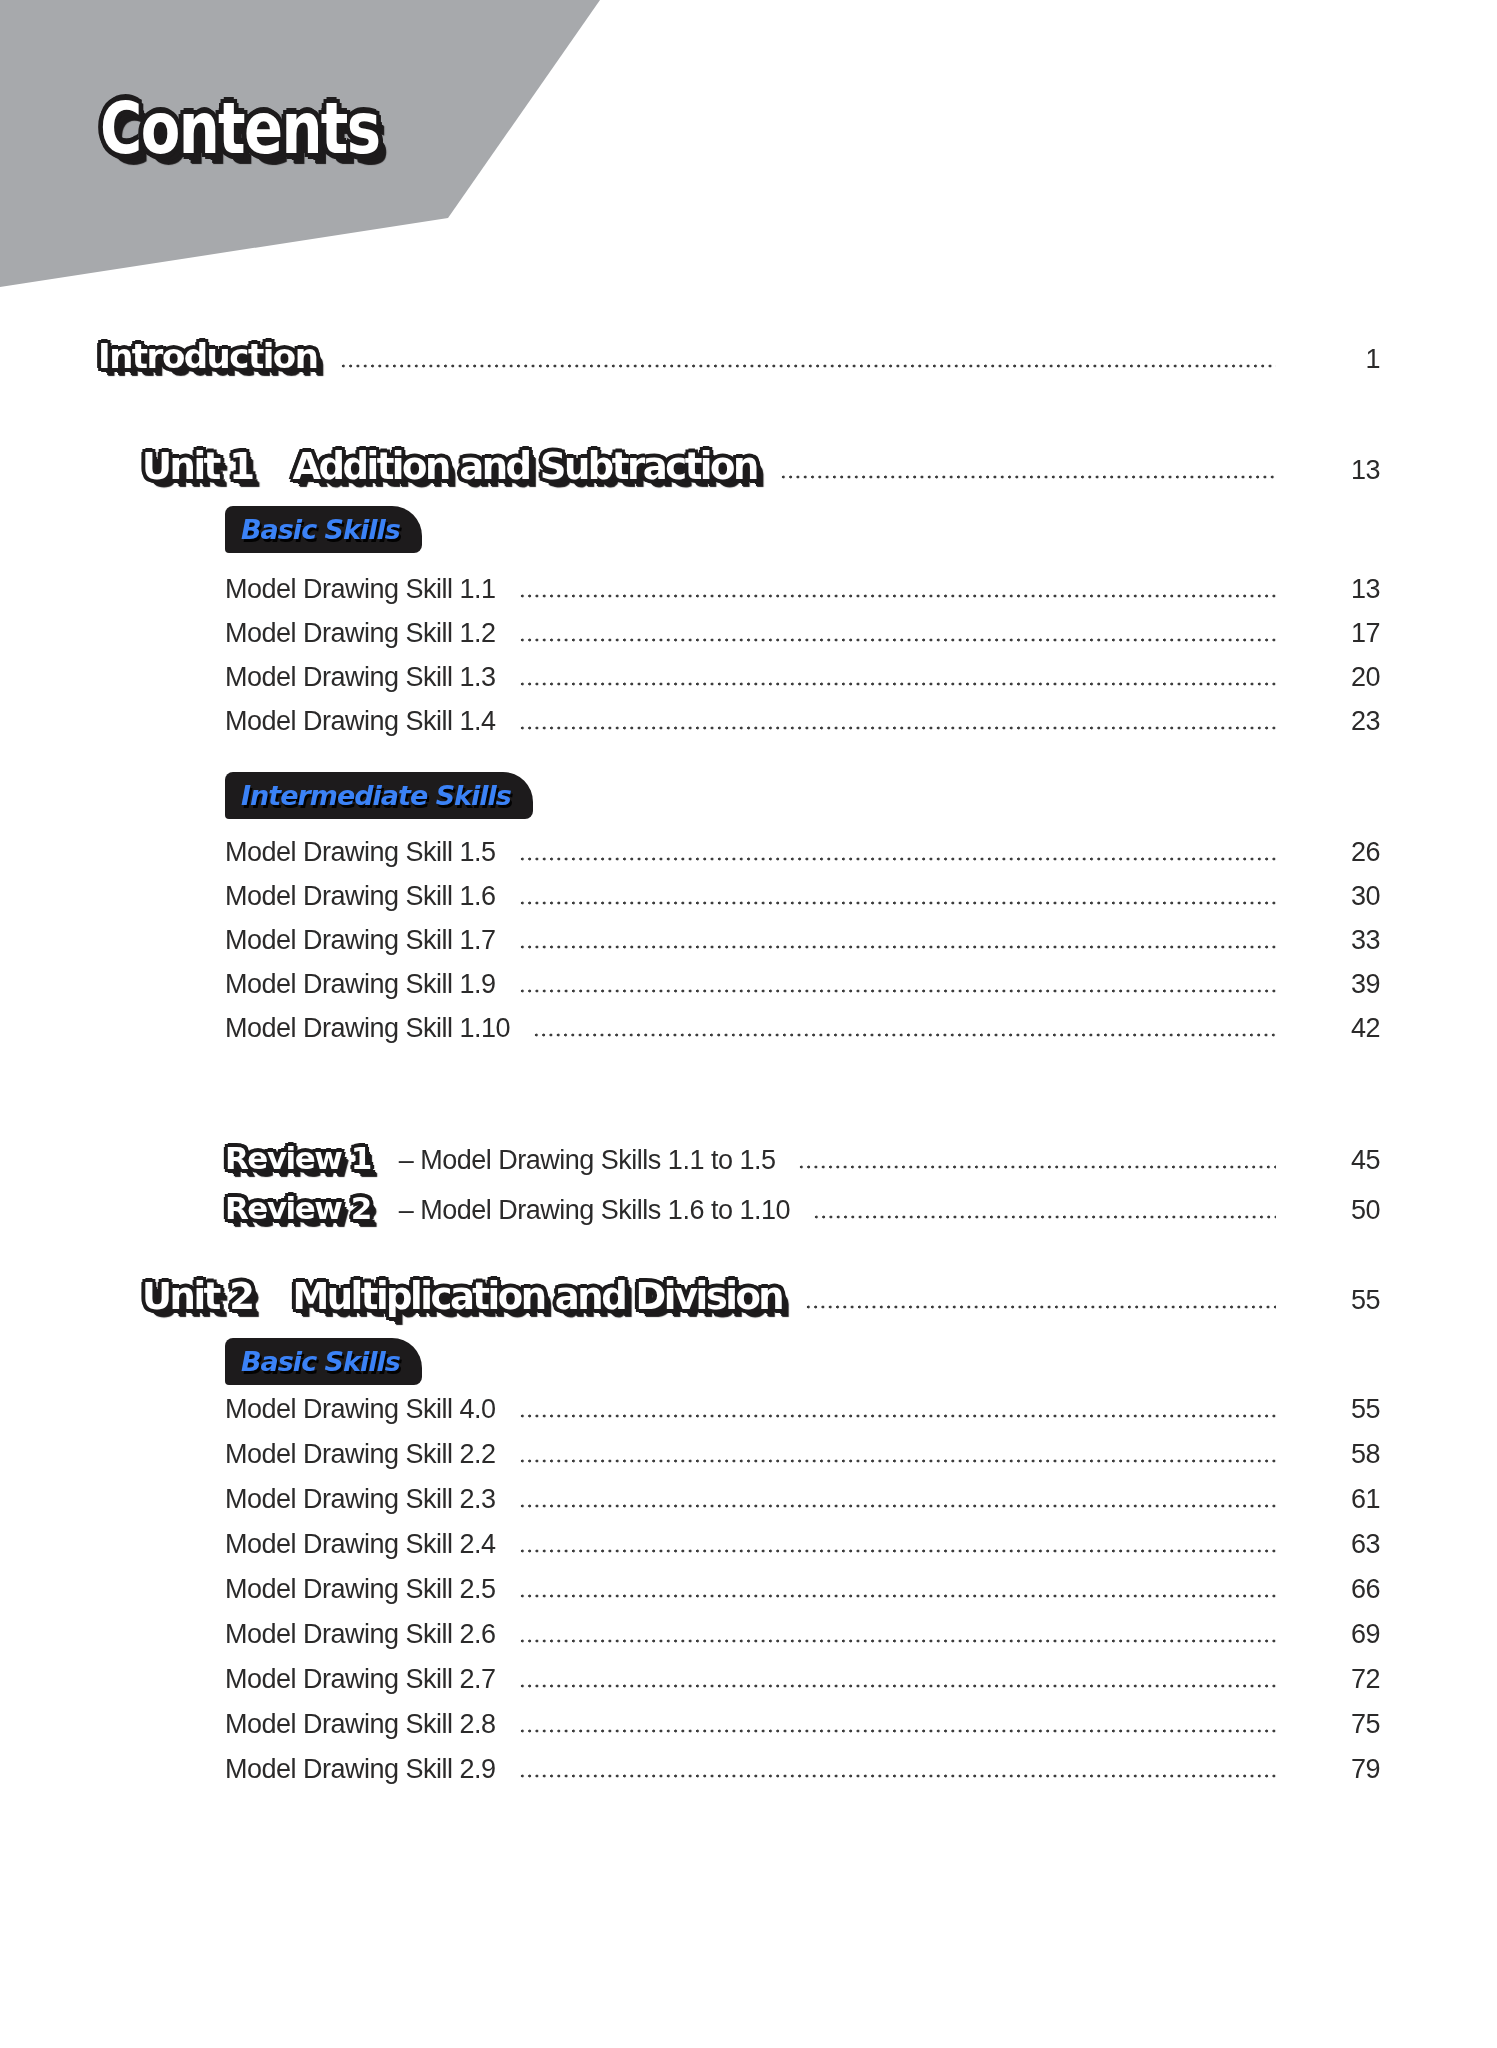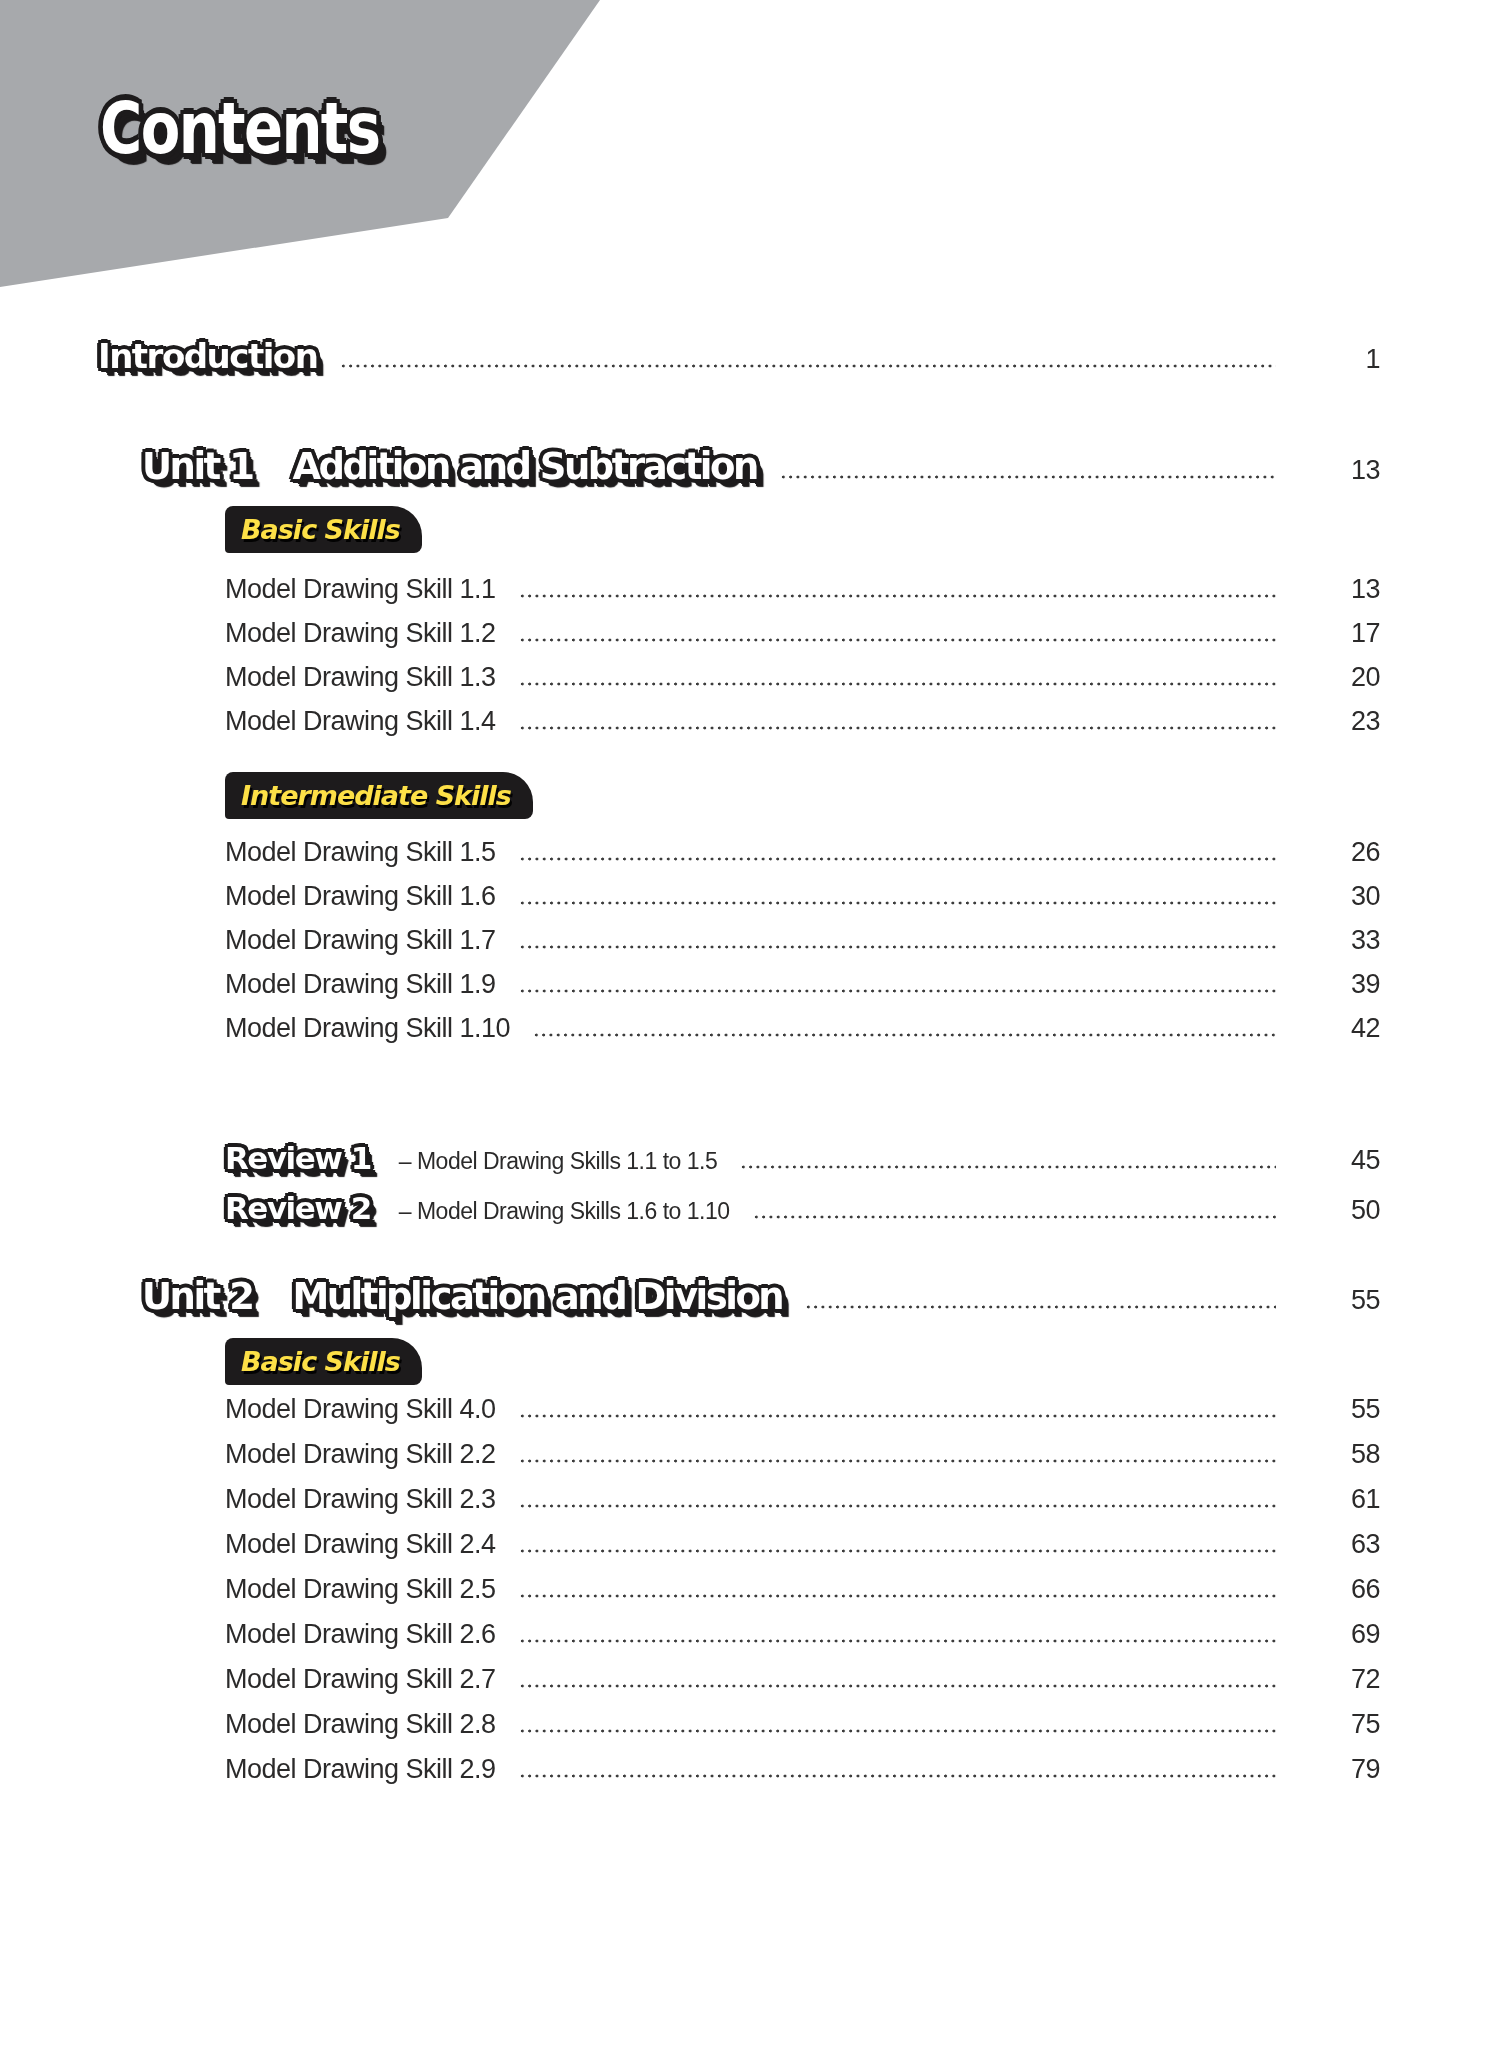--- a/index.html
+++ b/index.html
@@ -57,32 +57,32 @@
   .hdr{height:56px;}
   .hdr.unit{padding-top:13px;margin-left:44px;}
   .hdr.intro{padding-top:6px;}
   .h-intro{font-size:34px;letter-spacing:-1.5px;}
   .h-unit{font-size:37px;letter-spacing:-2.5px;}
   .h-unit.t2{margin-left:28px;}
   .item{height:44px;padding-left:127px;}
   .g3 .item{height:45px;}
   .review-row{height:50px;padding-left:127px;padding-top:4px;}
   .review-bubble{font-size:31px;letter-spacing:-1.5px;}
-  .review-text{font-size:23px;letter-spacing:-0.5px;margin-left:16px;white-space:nowrap;}
+  .review-text{font-size:27px;letter-spacing:-0.5px;margin-left:16px;white-space:nowrap;}
   .label{font-size:27px;letter-spacing:-0.5px;white-space:nowrap;}
   .pg{min-width:84px;text-align:right;font-size:27px;letter-spacing:-0.5px;}
   .dots{
     flex:1 1 auto;height:4px;margin:0 8px 0 12px;align-self:baseline;
     background-image:radial-gradient(circle at 2.5px 2px,#3c3c3c 1.3px,transparent 1.7px);
     background-size:7.3px 4px;background-repeat:repeat-x;background-position:left bottom;
   }
   .badge{
     position:absolute;left:127px;height:47px;line-height:47px;
     background:var(--badge);
-    color:#fde047;
+    color:#3b82f6;
     font-family:"DejaVu Sans",sans-serif;
     font-weight:800;font-style:italic;
     font-size:27px;letter-spacing:-1px;white-space:nowrap;
     padding:0 22px 0 16px;
     border-radius:8px 30px 8px 4px;
     text-shadow:2px 3px 0 rgba(0,0,0,0.9);
   }
   .group{position:absolute;left:0;right:0;}
 </style>
 </head>

